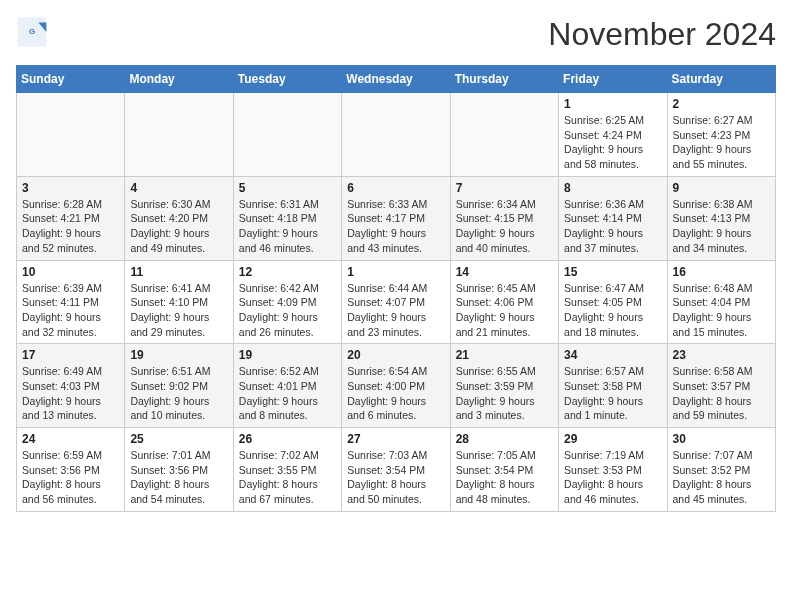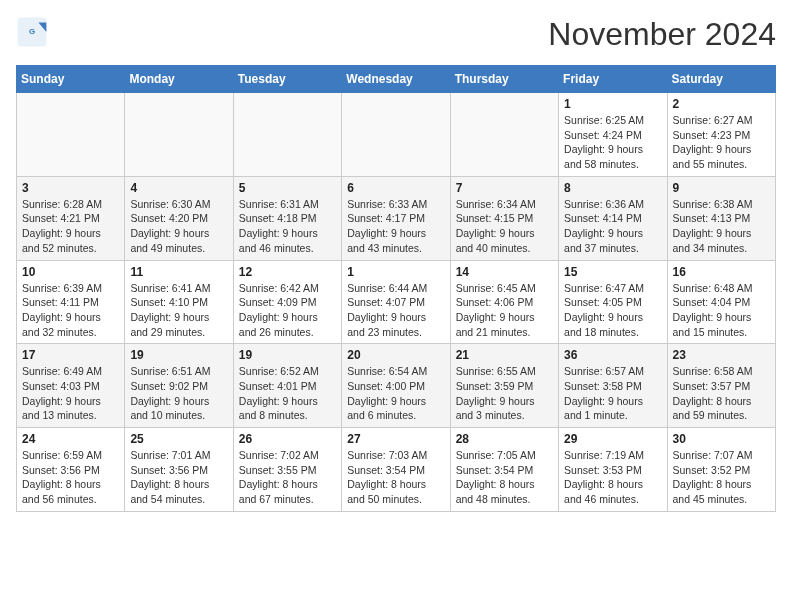--- a/index.html
+++ b/index.html
@@ -197,21 +197,21 @@
         </td>
         <td>
           <div class="day-number">20</div>
           <div class="day-info"><span>Sunrise: 6:54 AM</span><br><span>Sunset: 4:00 PM</span><br><span>Daylight: 9 hours and 6 minutes.</span><br></div>
         </td>
         <td>
           <div class="day-number">21</div>
           <div class="day-info"><span>Sunrise: 6:55 AM</span><br><span>Sunset: 3:59 PM</span><br><span>Daylight: 9 hours and 3 minutes.</span><br></div>
         </td>
         <td>
-          <div class="day-number">36</div>
+          <div class="day-number">34</div>
           <div class="day-info"><span>Sunrise: 6:57 AM</span><br><span>Sunset: 3:58 PM</span><br><span>Daylight: 9 hours and 1 minute.</span><br></div>
         </td>
         <td>
           <div class="day-number">23</div>
           <div class="day-info"><span>Sunrise: 6:58 AM</span><br><span>Sunset: 3:57 PM</span><br><span>Daylight: 8 hours and 59 minutes.</span><br></div>
         </td>
       </tr>
       <tr>
         <td>
           <div class="day-number">24</div>

